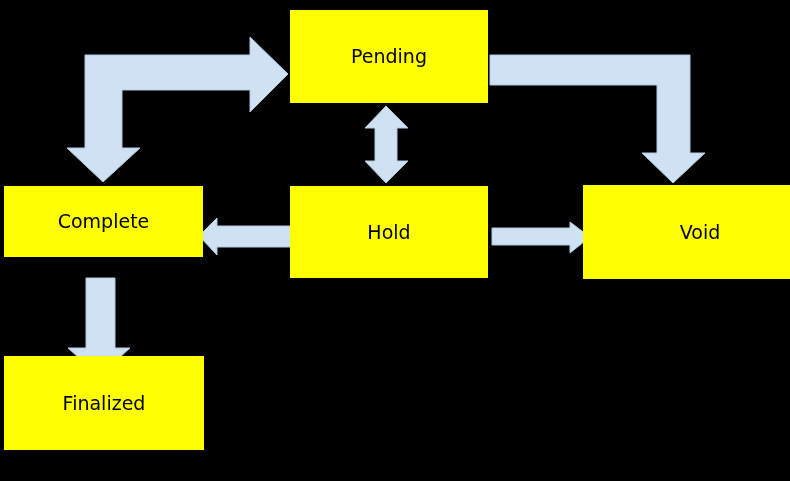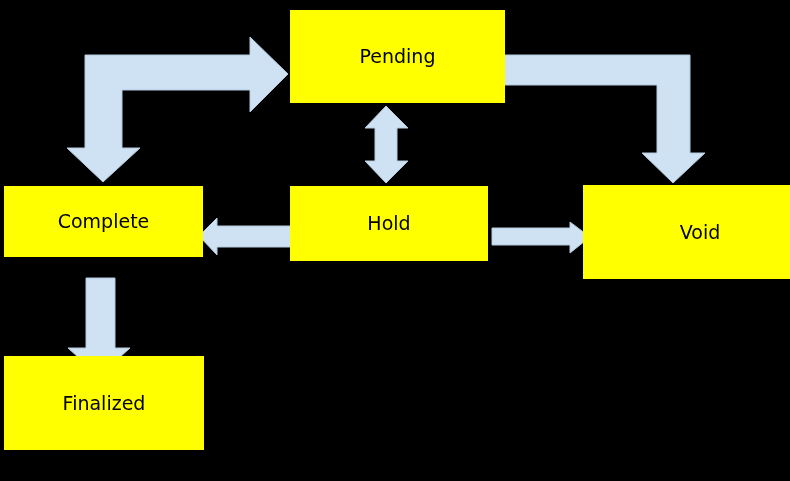--- a/index.html
+++ b/index.html
@@ -26,23 +26,23 @@
     position: absolute;
     background: #FFFF00;
     color: #000000;
     display: flex;
     align-items: center;
     justify-content: center;
     font-size: 19px;
     line-height: 1;
     text-align: center;
   }
-  .node-pending   { left: 290px; top: 10px;  width: 215px; height: 93px; }
+  .node-pending   { left: 290px; top: 10px;  width: 198px; height: 93px; }
   .node-complete  { left: 4px;   top: 186px; width: 199px; height: 71px; }
-  .node-hold      { left: 290px; top: 186px; width: 198px; height: 75px; }
+  .node-hold      { left: 290px; top: 186px; width: 198px; height: 92px; }
   .node-void      { left: 583px; top: 185px; width: 234px; height: 94px; }
   .node-finalized { left: 4px;   top: 356px; width: 200px; height: 94px; }
   .arrow {
     fill: #CFE2F3;
     stroke: #b3c9de;
     stroke-width: 1;
   }
 </style>
 </head>
 <body>

